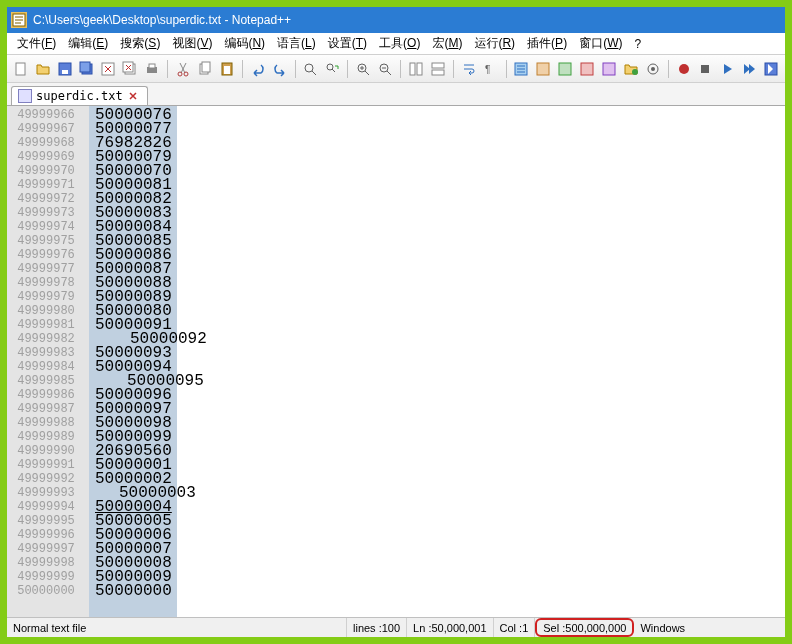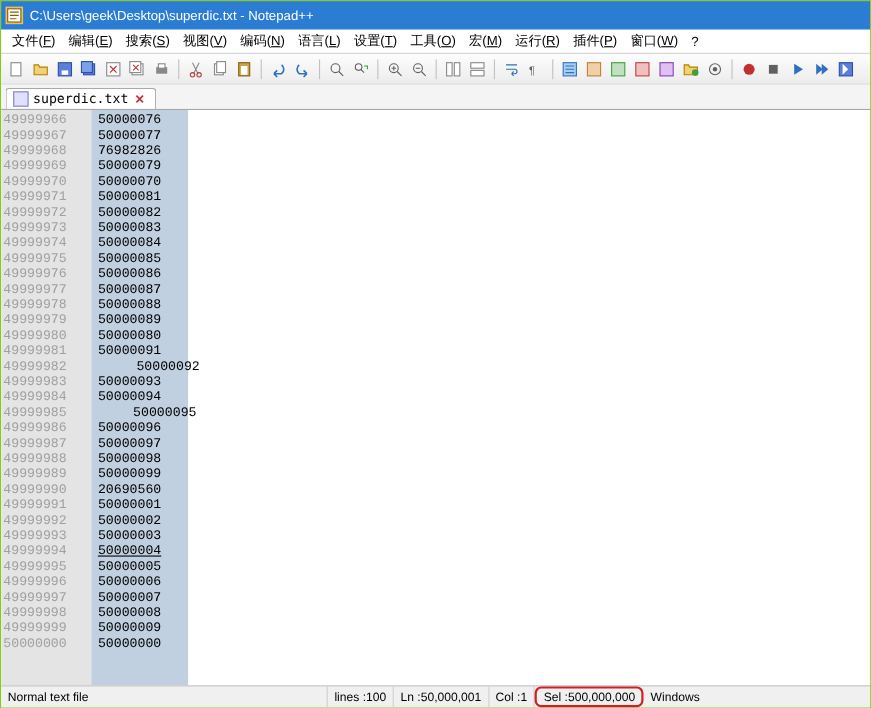--- a/index.html
+++ b/index.html
@@ -1,45 +1,45 @@
 <!DOCTYPE html>
 <html><head>
 <meta charset="utf-8">
 <style>
   * { margin: 0; padding: 0; box-sizing: border-box; }
   body { font-family: "Microsoft YaHei", "SimSun", Arial, sans-serif; font-size: 12px; overflow: hidden; background: #fff; }
-  .window { width: 792px; height: 644px; display: flex; flex-direction: column; border: 1px solid #84cc16; }
+  .window { width: 792px; height: 644px; display: flex; flex-direction: column; border: 7px solid #84cc16; }
   
   .titlebar { height: 26px; background: #2b7cd3; color: #fff; display: flex; align-items: center; padding: 0 4px; }
   .title-icon { width: 16px; height: 16px; background: #e8c060; margin-right: 6px; display: flex; align-items:center; justify-content:center; font-size:10px; }
   .title-text { font-size: 12px; flex: 1; }
   
   .menubar { height: 22px; background: #fff; display: flex; align-items: center; padding: 0 4px; border-bottom: 1px solid #d0d0d0; font-size: 12px; }
   .menu-item { padding: 2px 6px; cursor: default; }
   .menu-item u { text-decoration: underline; }
   
   .toolbar { height: 28px; background: linear-gradient(#fdfdfd,#ececec); border-bottom: 1px solid #d0d0d0; display: flex; align-items: center; padding: 0 4px; gap: 2px; }
   .tool-btn { width: 20px; height: 20px; display: flex; align-items: center; justify-content: center; cursor: default; }
   .tool-btn svg { width: 16px; height: 16px; }
   .tool-sep { width: 1px; height: 18px; background: #c0c0c0; margin: 0 3px; }
   
   .tabbar { height: 22px; background: #f4f4f4; display: flex; align-items: flex-end; padding: 0 4px; font-family: "SimSun", monospace; font-size: 12px; }
   .tab { background: #fff; border: 1px solid #a8a8a8; border-bottom: none; padding: 2px 8px 2px 6px; display: flex; align-items: center; gap: 4px; border-radius: 3px 3px 0 0; }
   .tab-icon { width: 14px; height: 14px; background: #e0e0ff; border: 1px solid #8080c0; }
   .tab-close { width: 12px; height: 12px; display:flex; align-items:center; justify-content:center; }
   
   .editor { flex: 1; display: flex; background: #fff; overflow: hidden; border-top: 1px solid #a8a8a8; }
-  .gutter { width: 82px; background: #e4e4e4; color: #a0a0a0; font-family: "Courier New", monospace; font-size: 12px; text-align: left; padding: 2px 6px 2px 2px; line-height: 14px; }
-  .lines { flex: 1; background: #c0d0e0; font-family: "Courier New", monospace; font-size: 12px; color: #000; padding: 2px 6px; line-height: 14px; position: relative; }
+  .gutter { width: 82px; background: #e4e4e4; color: #a0a0a0; font-family: "Courier New", monospace; font-size: 12px; text-align: center; padding: 2px 6px 2px 2px; line-height: 14px; }
+  .lines { flex: 1; background: #c0d0e0; font-family: "Courier New", monospace; font-size: 16px; color: #000; padding: 2px 6px; line-height: 14px; position: relative; }
   .lines .sel { background: #c0d0e0; }
   .lines-white { position:absolute; top:0; left:88px; right:0; bottom:0; background:#fff; }
   
   .statusbar { height: 20px; background: #f0f0f0; border-top: 1px solid #c0c0c0; display: flex; align-items: center; font-size: 11px; }
   .status-cell { padding: 0 6px; height: 100%; display: flex; align-items: center; border-right: 1px solid #d0d0d0; }
-  .status-cell.first { width: 297px; }
+  .status-cell.first { width: 340px; }
   .status-highlight { border: 2px solid #d02020; border-radius: 6px; margin: -2px 0; padding: 0 6px; }
 </style>
 </head>
 <body>
 
 <div class="window">
 
   <div class="titlebar">
     <div class="title-icon">
       <svg viewBox="0 0 16 16">
@@ -331,21 +331,21 @@
         <div class="sel"><span style="position: relative; z-index: 1;">50000093</span></div>
         <div class="sel"><span style="position: relative; z-index: 1;">50000094</span></div>
         <div class="sel"><span style="position: relative; z-index: 1; margin-left: 32px;">50000095</span></div>
         <div class="sel"><span style="position: relative; z-index: 1;">50000096</span></div>
         <div class="sel"><span style="position: relative; z-index: 1;">50000097</span></div>
         <div class="sel"><span style="position: relative; z-index: 1;">50000098</span></div>
         <div class="sel"><span style="position: relative; z-index: 1;">50000099</span></div>
         <div class="sel"><span style="position: relative; z-index: 1;">20690560</span></div>
         <div class="sel"><span style="position: relative; z-index: 1;">50000001</span></div>
         <div class="sel"><span style="position: relative; z-index: 1;">50000002</span></div>
-        <div class="sel"><span style="position: relative; z-index: 1;">50000003</span></div>
+        <div class="sel"><span style="position: relative; z-index: 1; margin-left: 24px;">50000003</span></div>
         <div class="sel"><span style="position: relative; z-index: 1; text-decoration: underline;">50000004</span></div>
         <div class="sel"><span style="position: relative; z-index: 1;">50000005</span></div>
         <div class="sel"><span style="position: relative; z-index: 1;">50000006</span></div>
         <div class="sel"><span style="position: relative; z-index: 1;">50000007</span></div>
         <div class="sel"><span style="position: relative; z-index: 1;">50000008</span></div>
         <div class="sel"><span style="position: relative; z-index: 1;">50000009</span></div>
         <div class="sel"><span style="position: relative; z-index: 1;">50000000</span></div>
       </div>
   </div>
 

